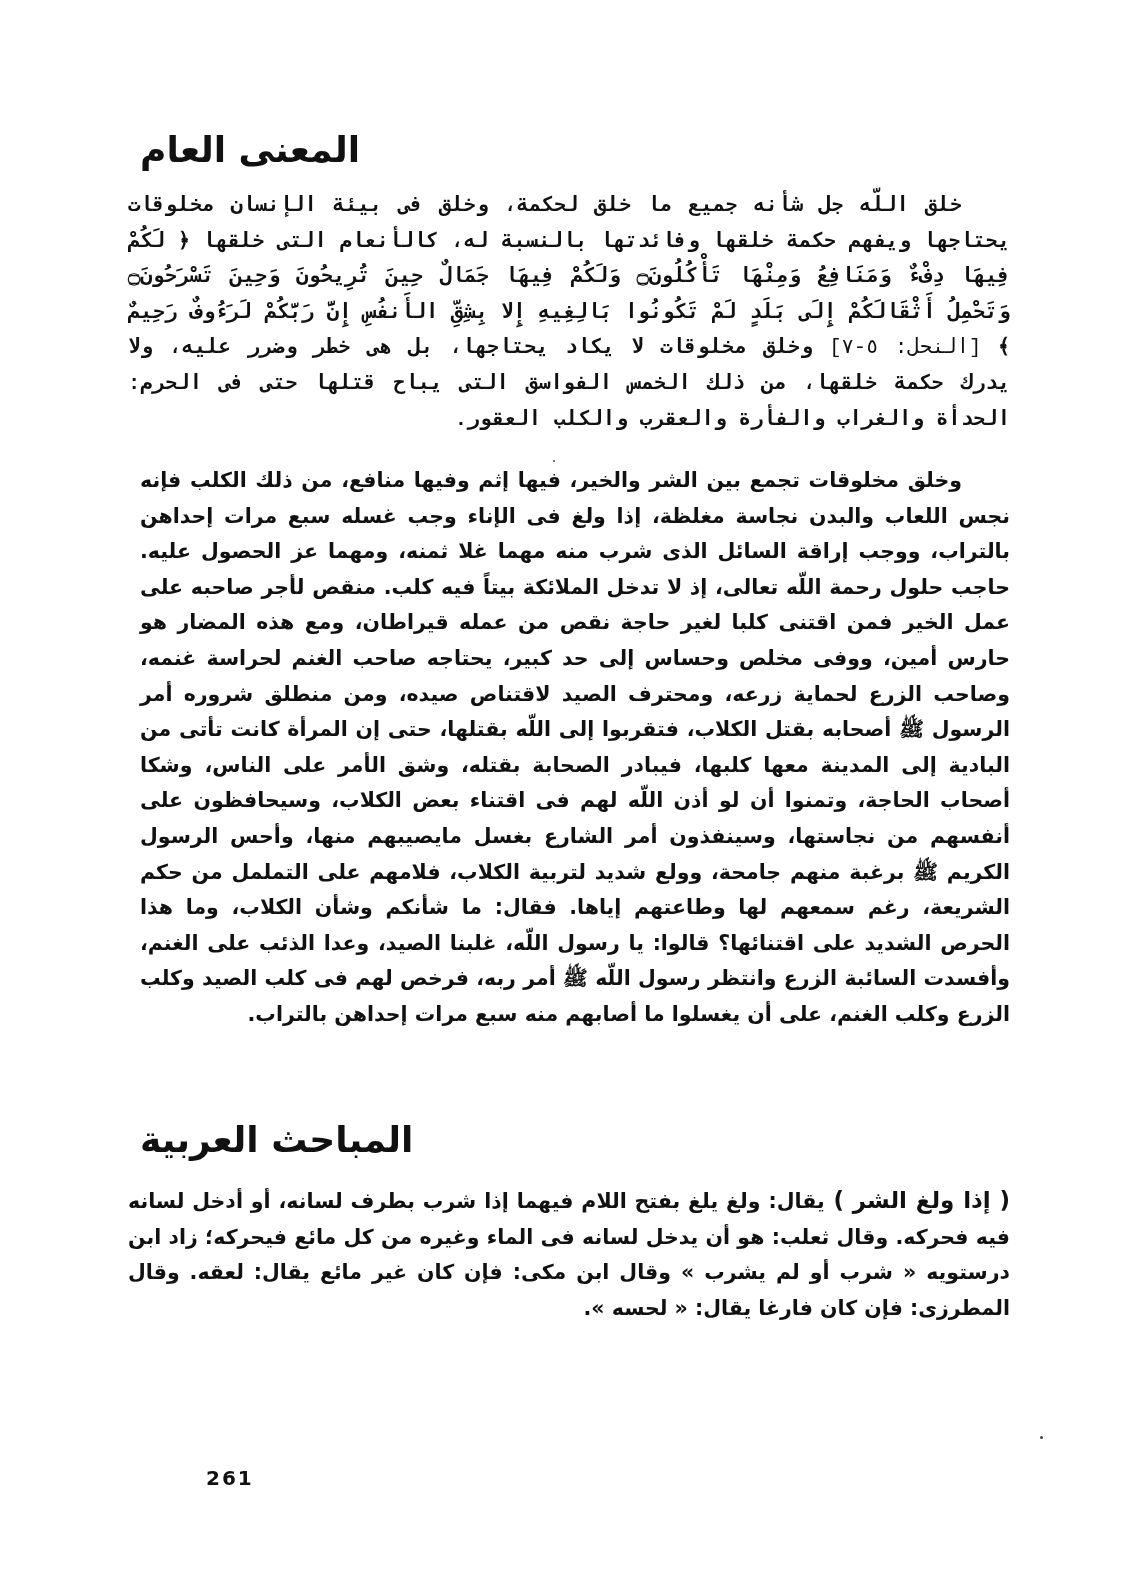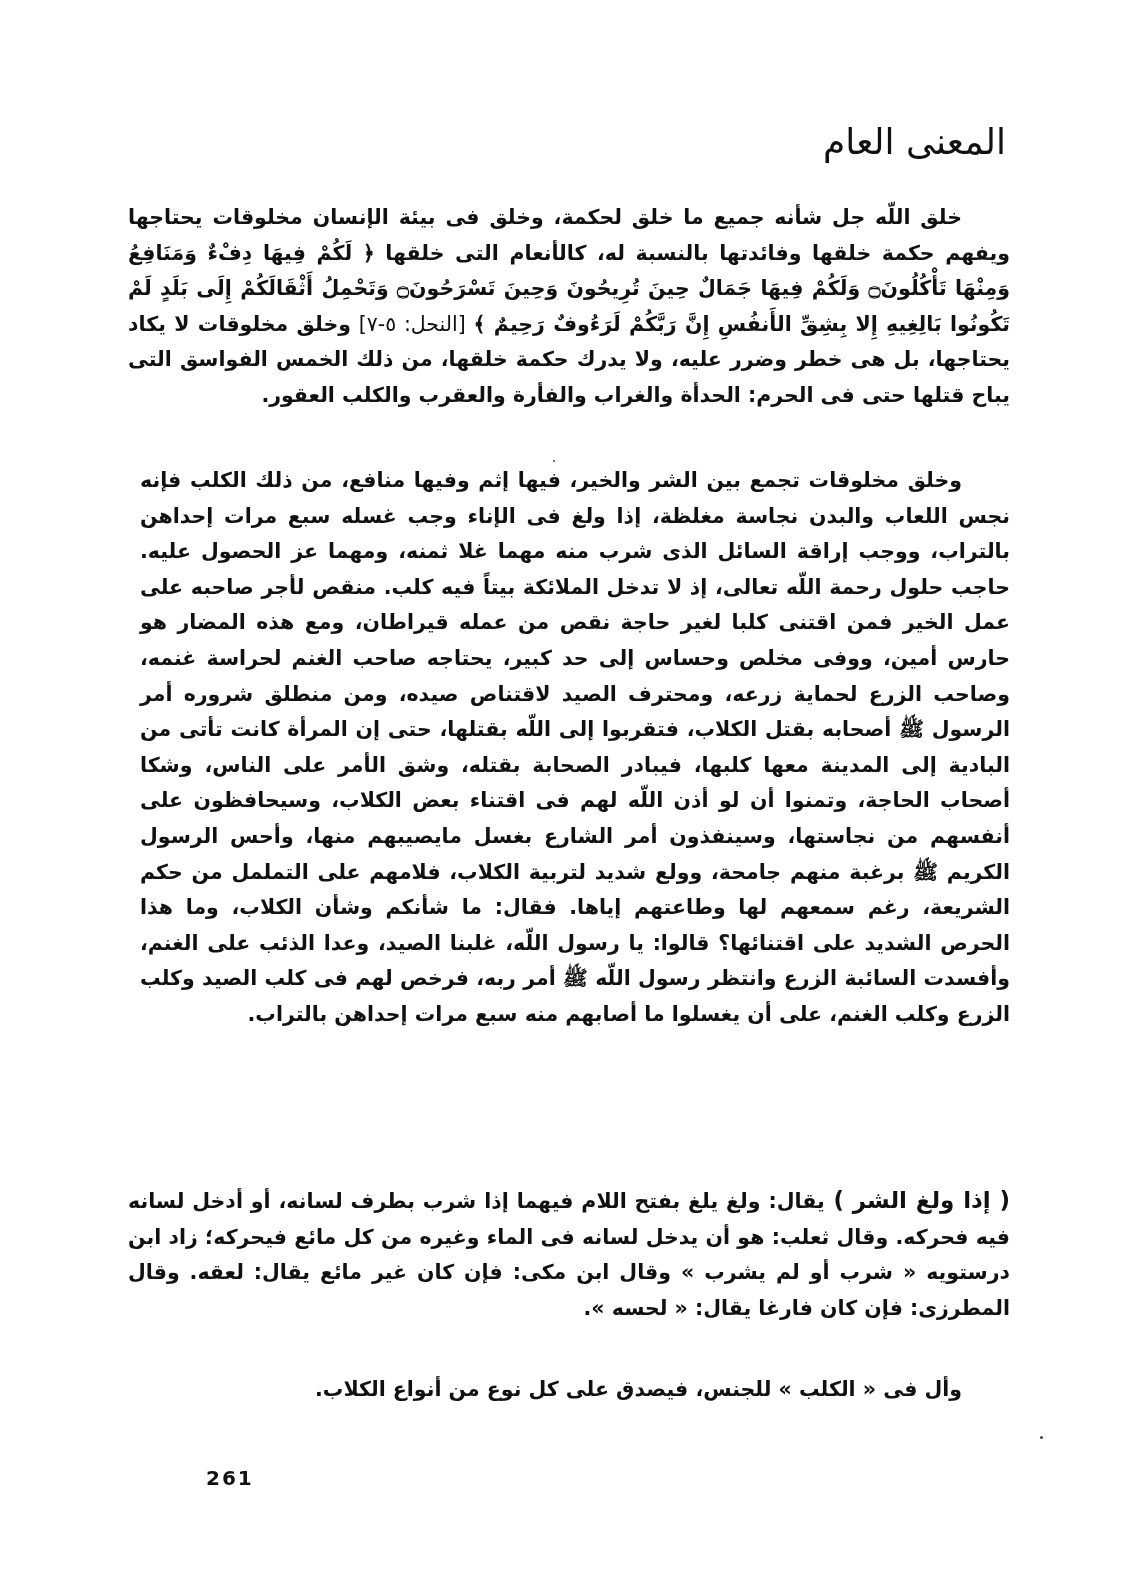--- a/index.html
+++ b/index.html
@@ -16,46 +16,46 @@
     font-family: "DejaVu Sans", sans-serif;
   }
   .page {
     position: absolute;
     left: 128px;
     top: 0;
     width: 882px;
     height: 1576px;
   }
   .section-title {
-    text-align: right;
-    font-weight: normal;
+    text-align: left;
+    font-weight: bold;
     font-size: 36px;
     line-height: 1;
-    margin: 4px;
+    margin: 12px;
     position: absolute;
     left: 0;
     right: 0;
   }
   #title-1 { top: 120px; }
   #title-2 { top: 1110px; }
 
   .para {
     position: absolute;
     left: 0;
     right: 0;
     font-size: 20.5px;
     line-height: 35.6px;
     text-align: justify;
     text-align-last: right;
     margin: 0;
     font-weight: bold;
     letter-spacing: -0.2px;
   }
   .para .indent { display: inline-block; width: 48px; }
-  #para-1 { top: 200px; }
+  #para-1 { top: 188px; font-family: Liberation Mono, monospace; }
   #para-2 { top: 463px; margin-left: 12px; }
   #para-3 { top: 1183px; }
   #para-4 { top: 1372px; }
 
   .quran { font-weight: bold; }
   .ref { font-weight: normal; }
   .term { font-weight: bold; font-size: 23px; }
 
   .page-number {
     position: absolute;
@@ -78,22 +78,22 @@
 <body>
 
 <div class="page">
 
   <h1 id="title-1" class="section-title">المعنى العام</h1>
 
   <p id="para-1" class="para"><span class="indent"></span><span>خلق اللّه جل شأنه جميع ما خلق لحكمة، وخلق فى بيئة الإنسان مخلوقات يحتاجها ويفهم حكمة خلقها وفائدتها بالنسبة له، كالأنعام التى خلقها </span><span class="quran">﴿ لَكُمْ فِيهَا دِفْءٌ وَمَنَافِعُ وَمِنْهَا تَأْكُلُونَ۝ وَلَكُمْ فِيهَا جَمَالٌ حِينَ تُرِيحُونَ وَحِينَ تَسْرَحُونَ۝ وَتَحْمِلُ أَثْقَالَكُمْ إِلَى بَلَدٍ لَمْ تَكُونُوا بَالِغِيهِ إِلا بِشِقِّ الأَنفُسِ إِنَّ رَبَّكُمْ لَرَءُوفٌ رَحِيمٌ ﴾</span><span class="ref"> [النحل: ٥-٧] </span><span>وخلق مخلوقات لا يكاد يحتاجها، بل هى خطر وضرر عليه، ولا يدرك حكمة خلقها، من ذلك الخمس الفواسق التى يباح قتلها حتى فى الحرم: الحدأة والغراب والفأرة والعقرب والكلب العقور.</span></p>
 
   <p id="para-2" class="para"><span class="indent"></span><span>وخلق مخلوقات تجمع بين الشر والخير، فيها إثم وفيها منافع، من ذلك الكلب فإنه نجس اللعاب والبدن نجاسة مغلظة، إذا ولغ فى الإناء وجب غسله سبع مرات إحداهن بالتراب، ووجب إراقة السائل الذى شرب منه مهما غلا ثمنه، ومهما عز الحصول عليه. حاجب حلول رحمة اللّه تعالى، إذ لا تدخل الملائكة بيتاً فيه كلب. منقص لأجر صاحبه على عمل الخير فمن اقتنى كلبا لغير حاجة نقص من عمله قيراطان، ومع هذه المضار هو حارس أمين، ووفى مخلص وحساس إلى حد كبير، يحتاجه صاحب الغنم لحراسة غنمه، وصاحب الزرع لحماية زرعه، ومحترف الصيد لاقتناص صيده، ومن منطلق شروره أمر الرسول ﷺ أصحابه بقتل الكلاب، فتقربوا إلى اللّه بقتلها، حتى إن المرأة كانت تأتى من البادية إلى المدينة معها كلبها، فيبادر الصحابة بقتله، وشق الأمر على الناس، وشكا أصحاب الحاجة، وتمنوا أن لو أذن اللّه لهم فى اقتناء بعض الكلاب، وسيحافظون على أنفسهم من نجاستها، وسينفذون أمر الشارع بغسل مايصيبهم منها، وأحس الرسول الكريم ﷺ برغبة منهم جامحة، وولع شديد لتربية الكلاب، فلامهم على التململ من حكم الشريعة، رغم سمعهم لها وطاعتهم إياها. فقال: ما شأنكم وشأن الكلاب، وما هذا الحرص الشديد على اقتنائها؟ قالوا: يا رسول اللّه، غلبنا الصيد، وعدا الذئب على الغنم، وأفسدت السائبة الزرع وانتظر رسول اللّه ﷺ أمر ربه، فرخص لهم فى كلب الصيد وكلب الزرع وكلب الغنم، على أن يغسلوا ما أصابهم منه سبع مرات إحداهن بالتراب.</span></p>
 
+  <h1 id="title-2" class="section-title">المباحث العربية</h1>
 
   <p id="para-3" class="para"><span class="term">( إذا ولغ الشر ) </span><span>يقال: ولغ يلغ بفتح اللام فيهما إذا شرب بطرف لسانه، أو أدخل لسانه فيه فحركه. وقال ثعلب: هو أن يدخل لسانه فى الماء وغيره من كل مائع فيحركه؛ زاد ابن درستويه « شرب أو لم يشرب » وقال ابن مكى: فإن كان غير مائع يقال: لعقه. وقال المطرزى: فإن كان فارغا يقال: « لحسه ».</span></p>
 
-  <p id="para-4" class="para"><span class="indent"></span><span>وأل فى « الكلب » للجنس، فيصدق على كل نوع من أنواع الكلاب.</span></p>
 
   <div class="page-number">261</div>
 </div>
 
 <span class="speck" style="left:1040px; top:1436px;"></span>
 <span class="speck" style="left:553px; top:460px; width:2px; height:2px;"></span>
 
 </body></html>

